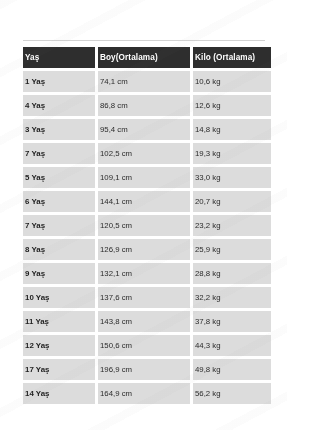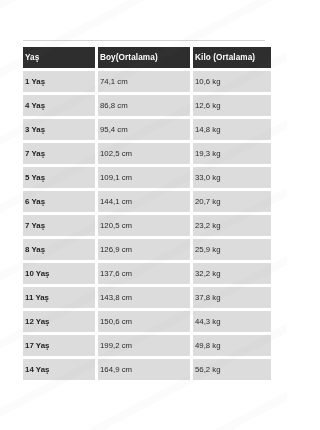--- a/index.html
+++ b/index.html
@@ -152,37 +152,42 @@
         <td class="age-cell">7 Yaş</td>
         <td>120,5 cm</td>
         <td>23,2 kg</td>
       </tr>
       <tr>
         <td class="age-cell">8 Yaş</td>
         <td>126,9 cm</td>
         <td>25,9 kg</td>
       </tr>
       <tr>
+        <td class="age-cell">9 Yaş</td>
+        <td>132,1 cm</td>
+        <td>28,8 kg</td>
+      </tr>
+      <tr>
         <td class="age-cell">10 Yaş</td>
         <td>137,6 cm</td>
         <td>32,2 kg</td>
       </tr>
       <tr>
         <td class="age-cell">11 Yaş</td>
         <td>143,8 cm</td>
         <td>37,8 kg</td>
       </tr>
       <tr>
         <td class="age-cell">12 Yaş</td>
         <td>150,6 cm</td>
         <td>44,3 kg</td>
       </tr>
       <tr>
         <td class="age-cell">17 Yaş</td>
-        <td>199,2 cm</td>
+        <td>196,9 cm</td>
         <td>49,8 kg</td>
       </tr>
       <tr>
         <td class="age-cell">14 Yaş</td>
         <td>164,9 cm</td>
         <td>56,2 kg</td>
       </tr>
     </tbody>
   </table>
 </div>

